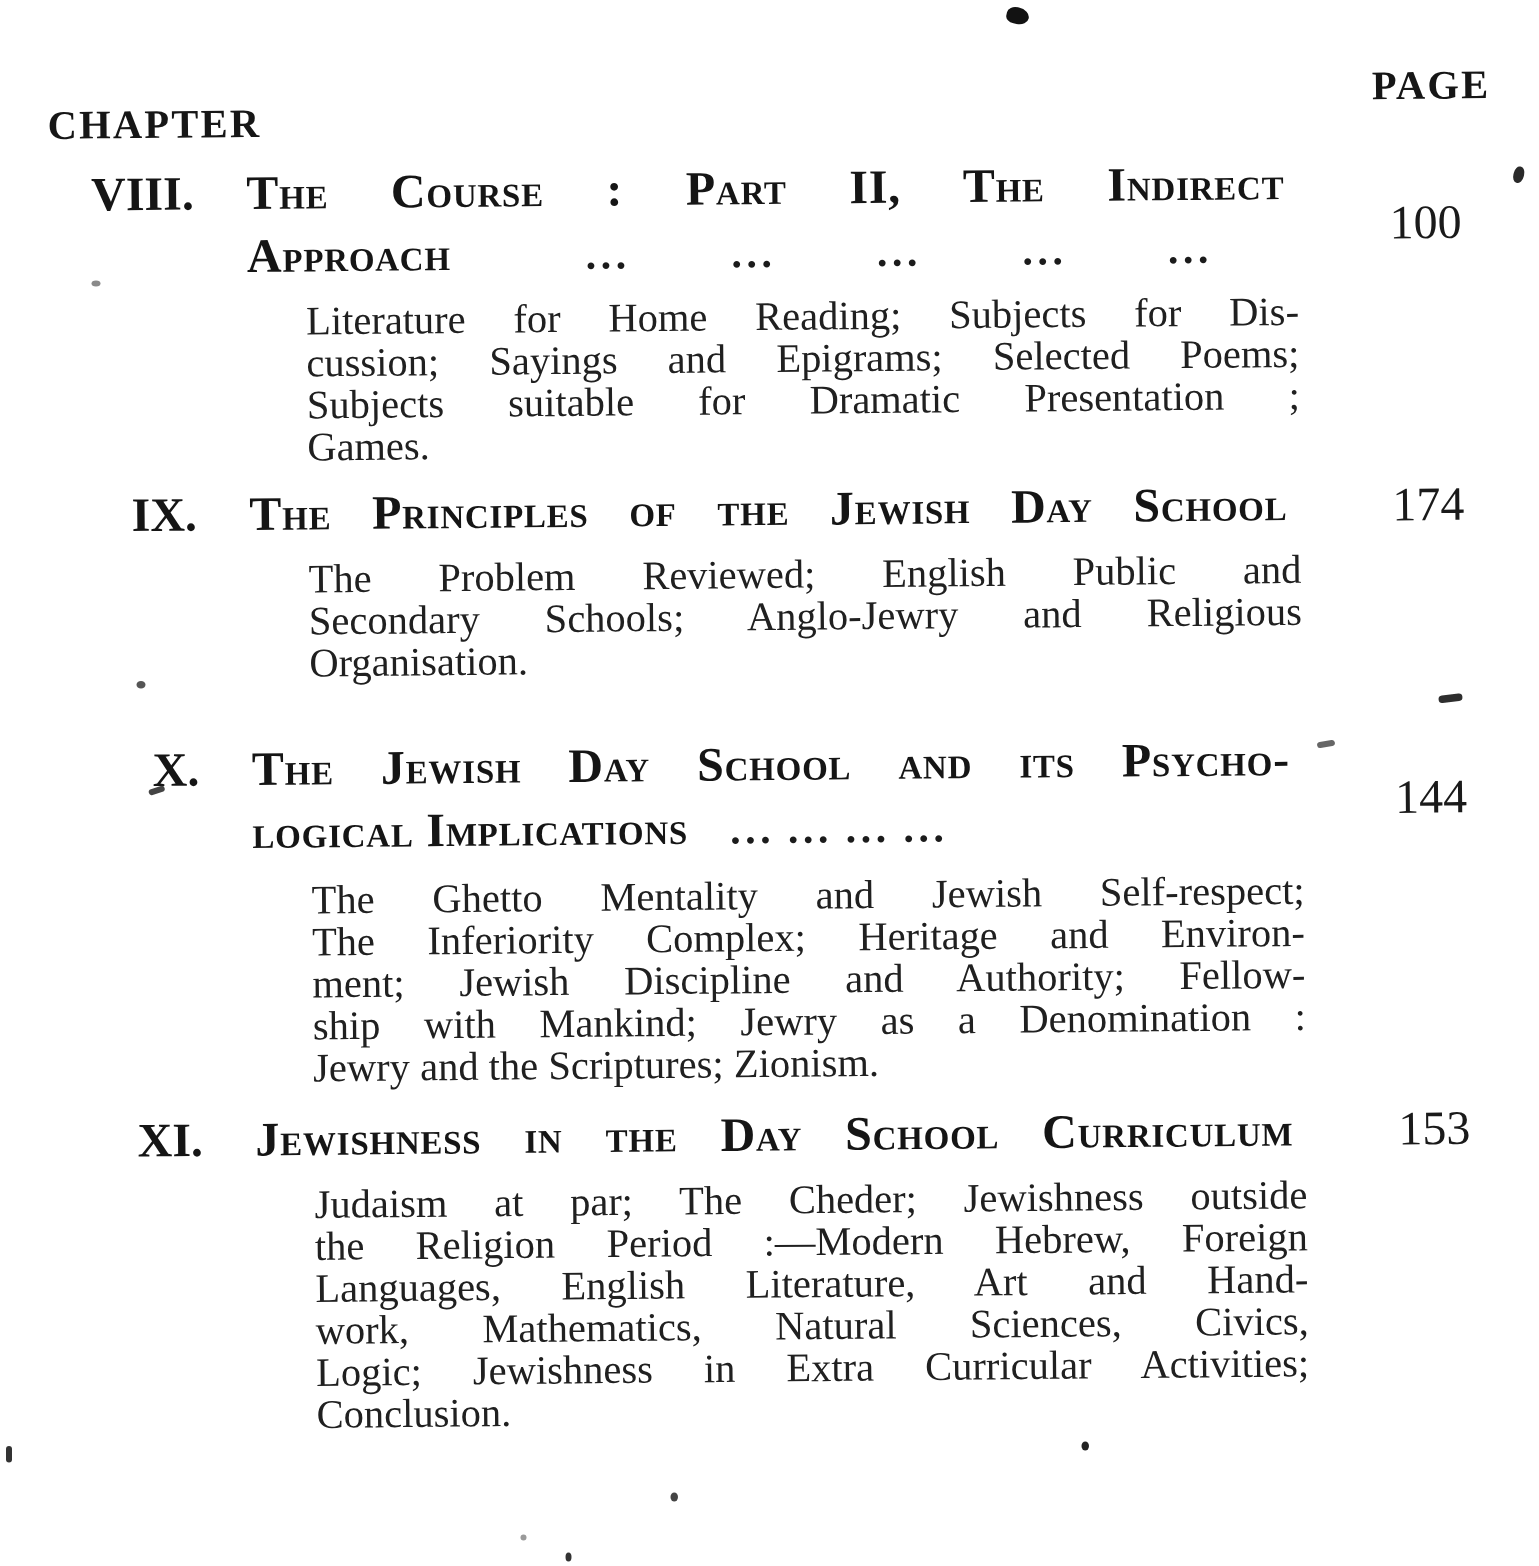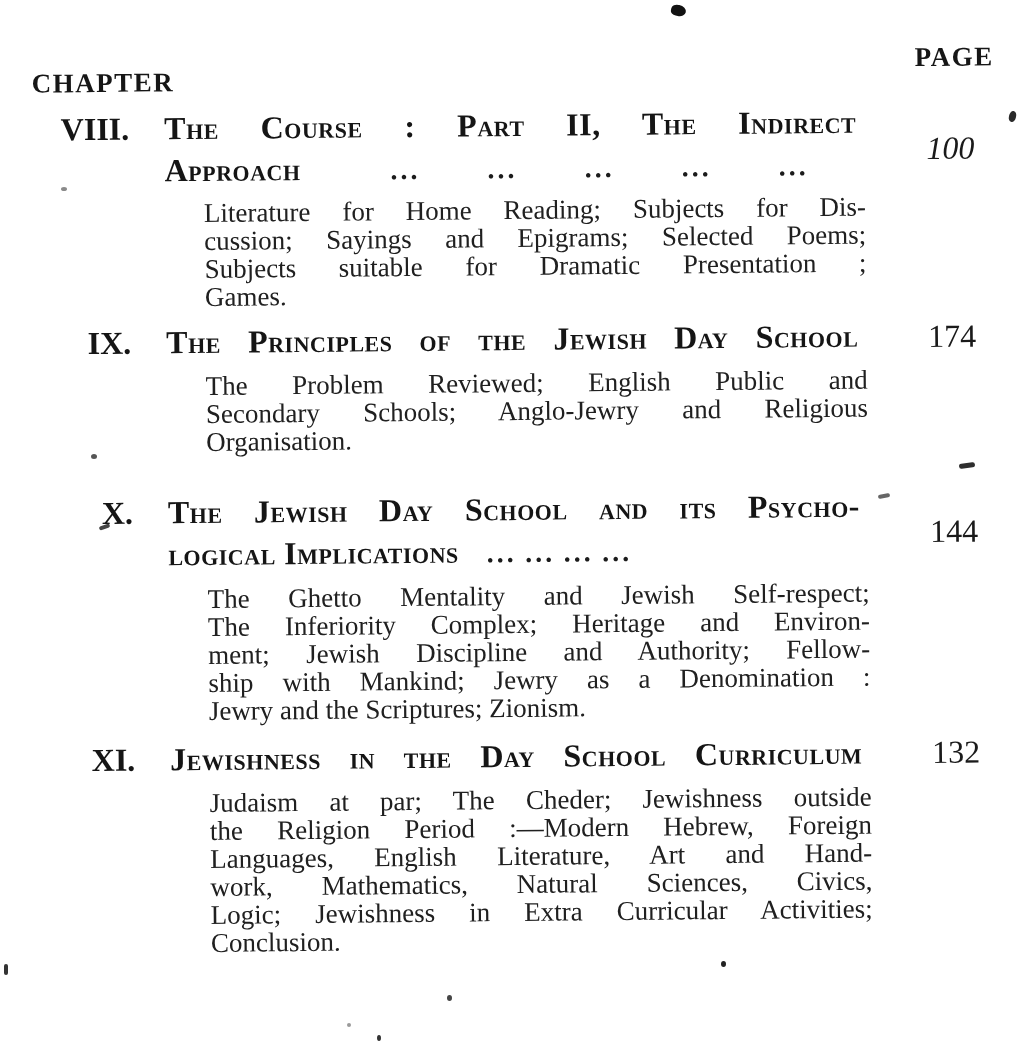--- a/index.html
+++ b/index.html
@@ -84,21 +84,21 @@
   .dline.last { text-align: justify; text-align-last: left; }
 
   .pagenum {
     position: absolute;
     right: 48px;
     font-size: 32px;
     line-height: 42px;
     font-weight: 400;
     color: #1a1a1a;
   }
-  .entry-viii .pagenum { top: 27px; font-style: italic; }
+  .entry-viii .pagenum { top: 27px; }
   .entry-ix   .pagenum { top: 1px; }
   .entry-x    .pagenum { top: 26px; }
   .entry-xi   .pagenum { top: 0; }
 
   
   .sp { position: absolute; background: #222; border-radius: 50%; }
   .sp-blob   { left: 671px; top: 5px;   width: 15px; height: 11px; background: #121212; border-radius: 45% 55% 50% 40%; transform: rotate(12deg); }
   .sp-apo    { left: 1009px; top: 111px; width: 7px;  height: 11px; background: #2a2a2a; border-radius: 45%; transform: rotate(14deg); }
   .sp-dash1  { left: 959px; top: 463px; width: 16px; height: 5px;  background: #2e2e2e; border-radius: 3px; transform: rotate(-7deg); }
   .sp-dash2  { left: 878px; top: 494px; width: 12px; height: 4px;  background: #666;    border-radius: 2px; transform: rotate(-10deg); }
@@ -187,21 +187,21 @@
         <div class="tline just">Jewishness in the Day School Curriculum</div>
         <div class="desc">
           <div class="dline">Judaism at par; The Cheder; Jewishness outside</div>
           <div class="dline">the Religion Period :—Modern Hebrew, Foreign</div>
           <div class="dline">Languages, English Literature, Art and Hand-</div>
           <div class="dline">work, Mathematics, Natural Sciences, Civics,</div>
           <div class="dline">Logic; Jewishness in Extra Curricular Activities;</div>
           <div class="dline last">Conclusion.</div>
         </div>
       </div>
-      <div class="pagenum">132</div>
+      <div class="pagenum">153</div>
     </section>
 
   </div>
 
   <div class="sp sp-blob"></div>
   <div class="sp sp-apo"></div>
   <div class="sp sp-dash1"></div>
   <div class="sp sp-dash2"></div>
   <div class="sp sp-dot1"></div>
   <div class="sp sp-dash3"></div>

